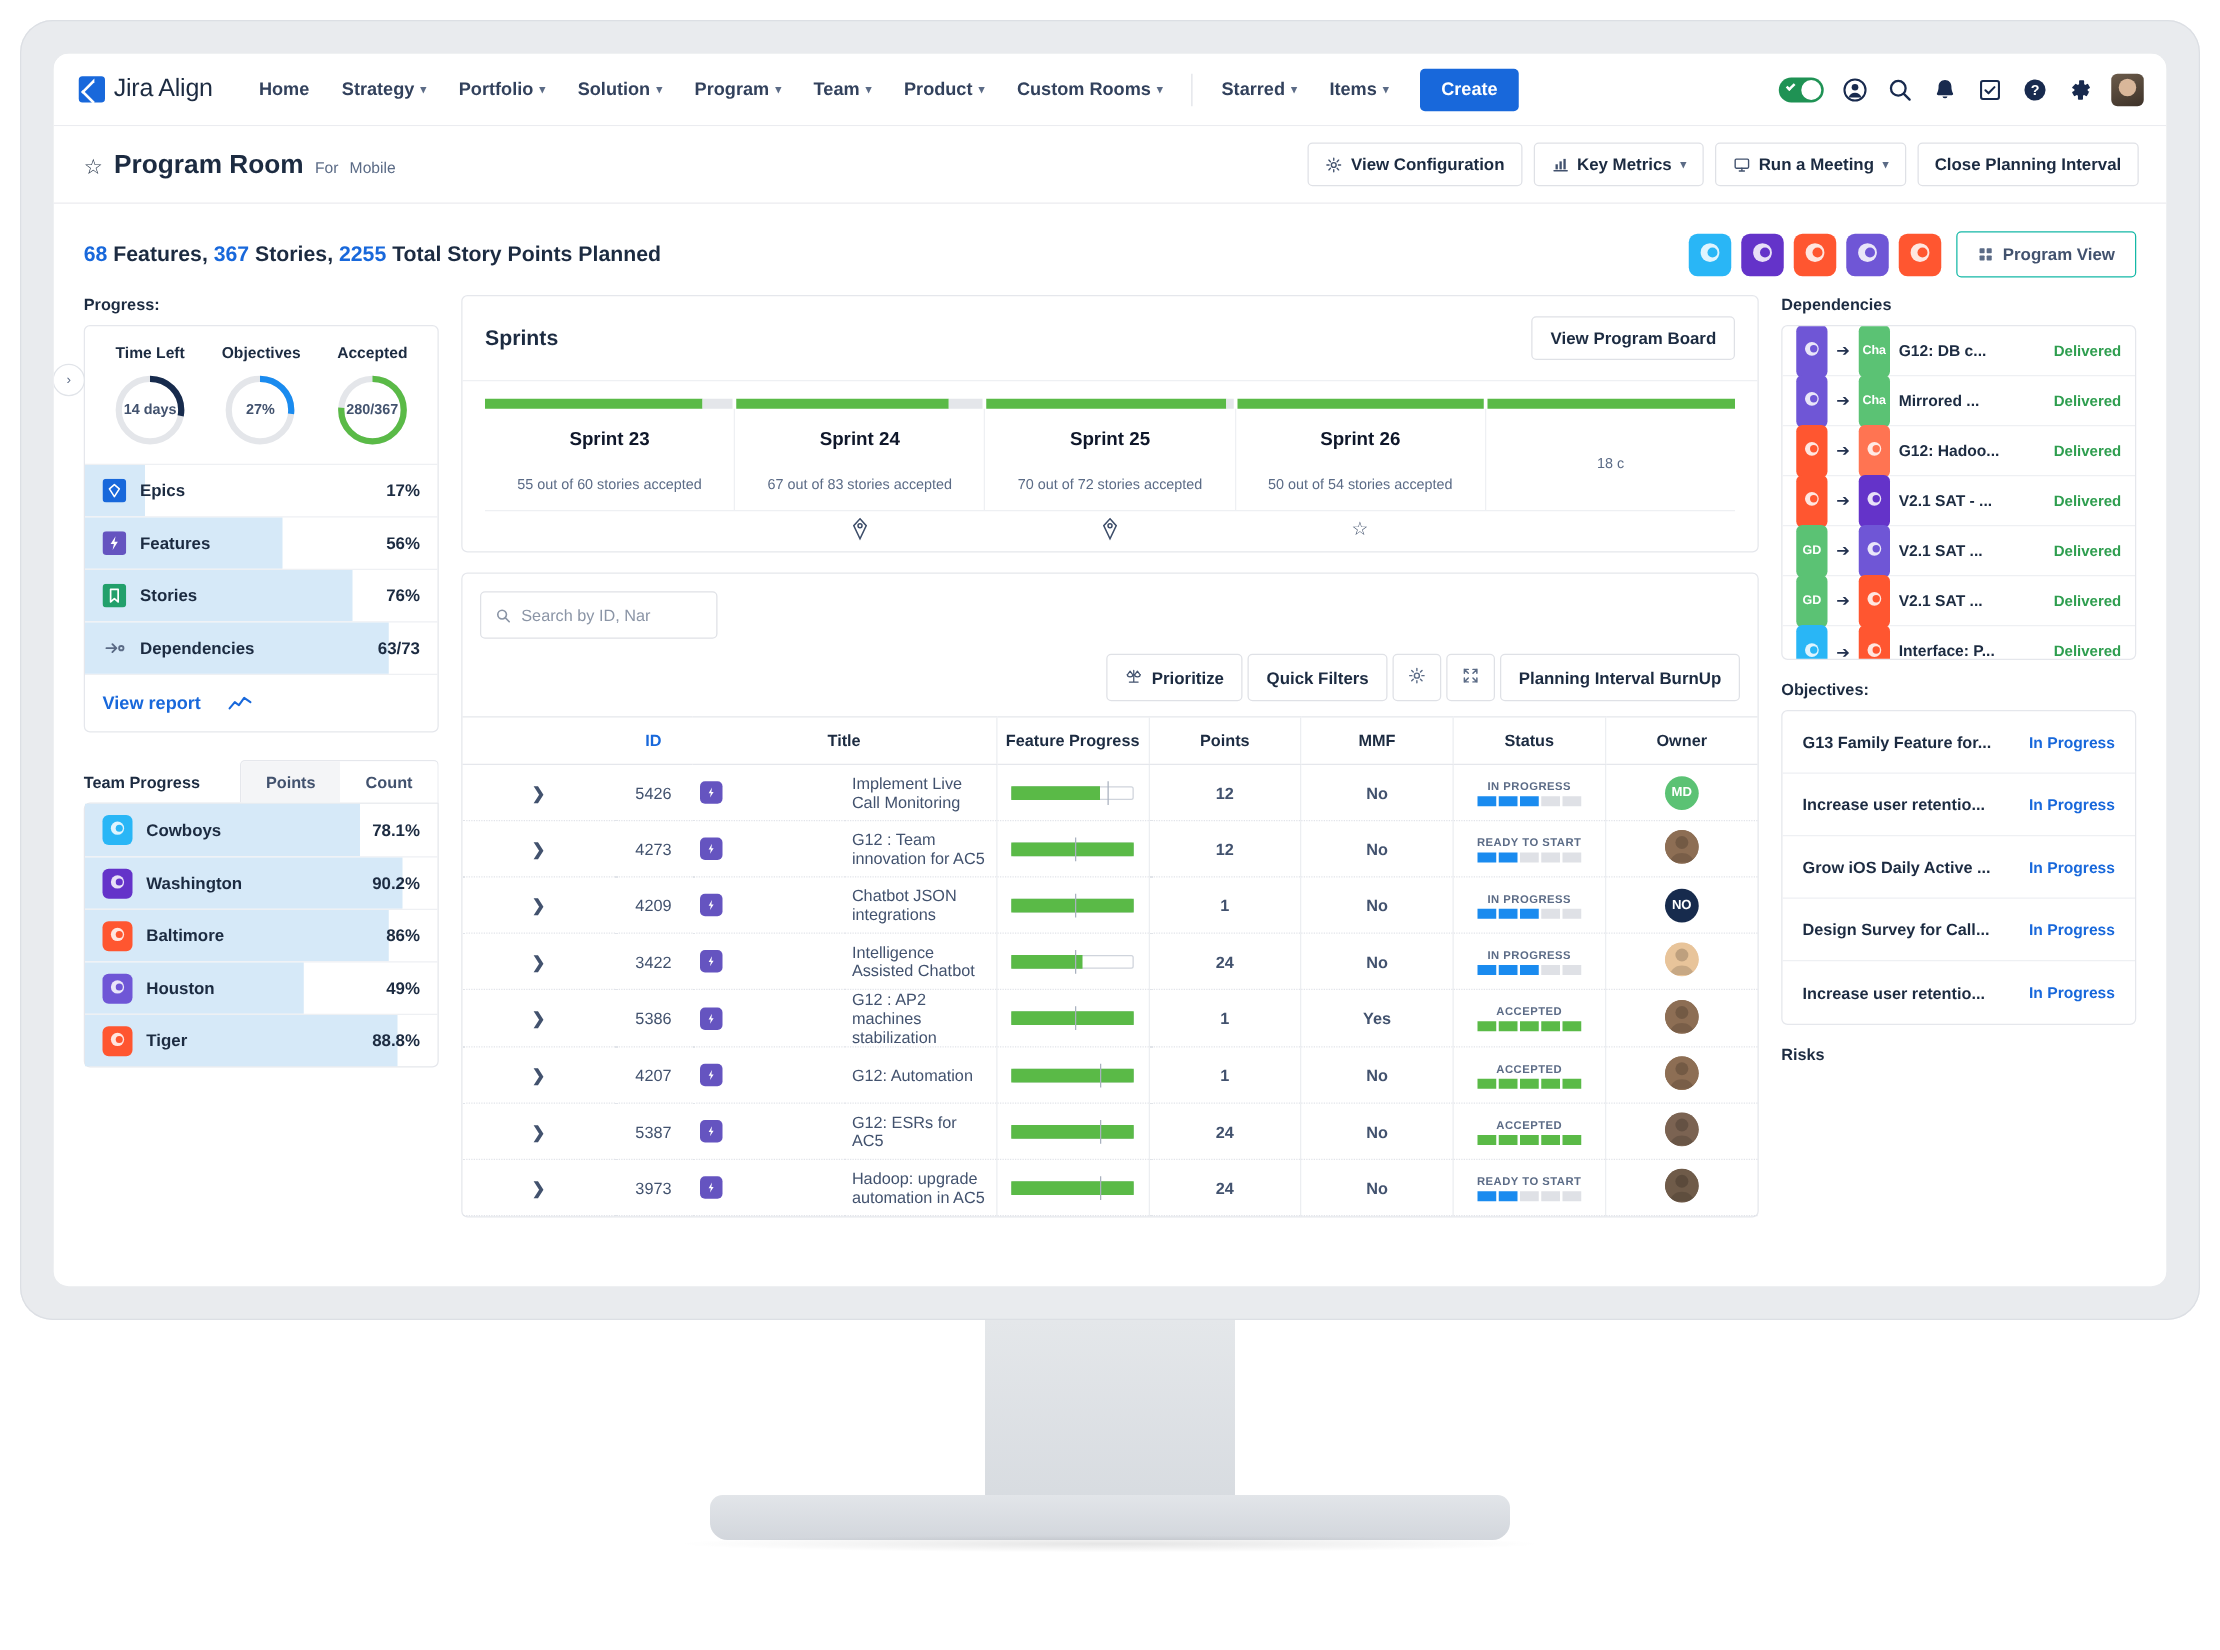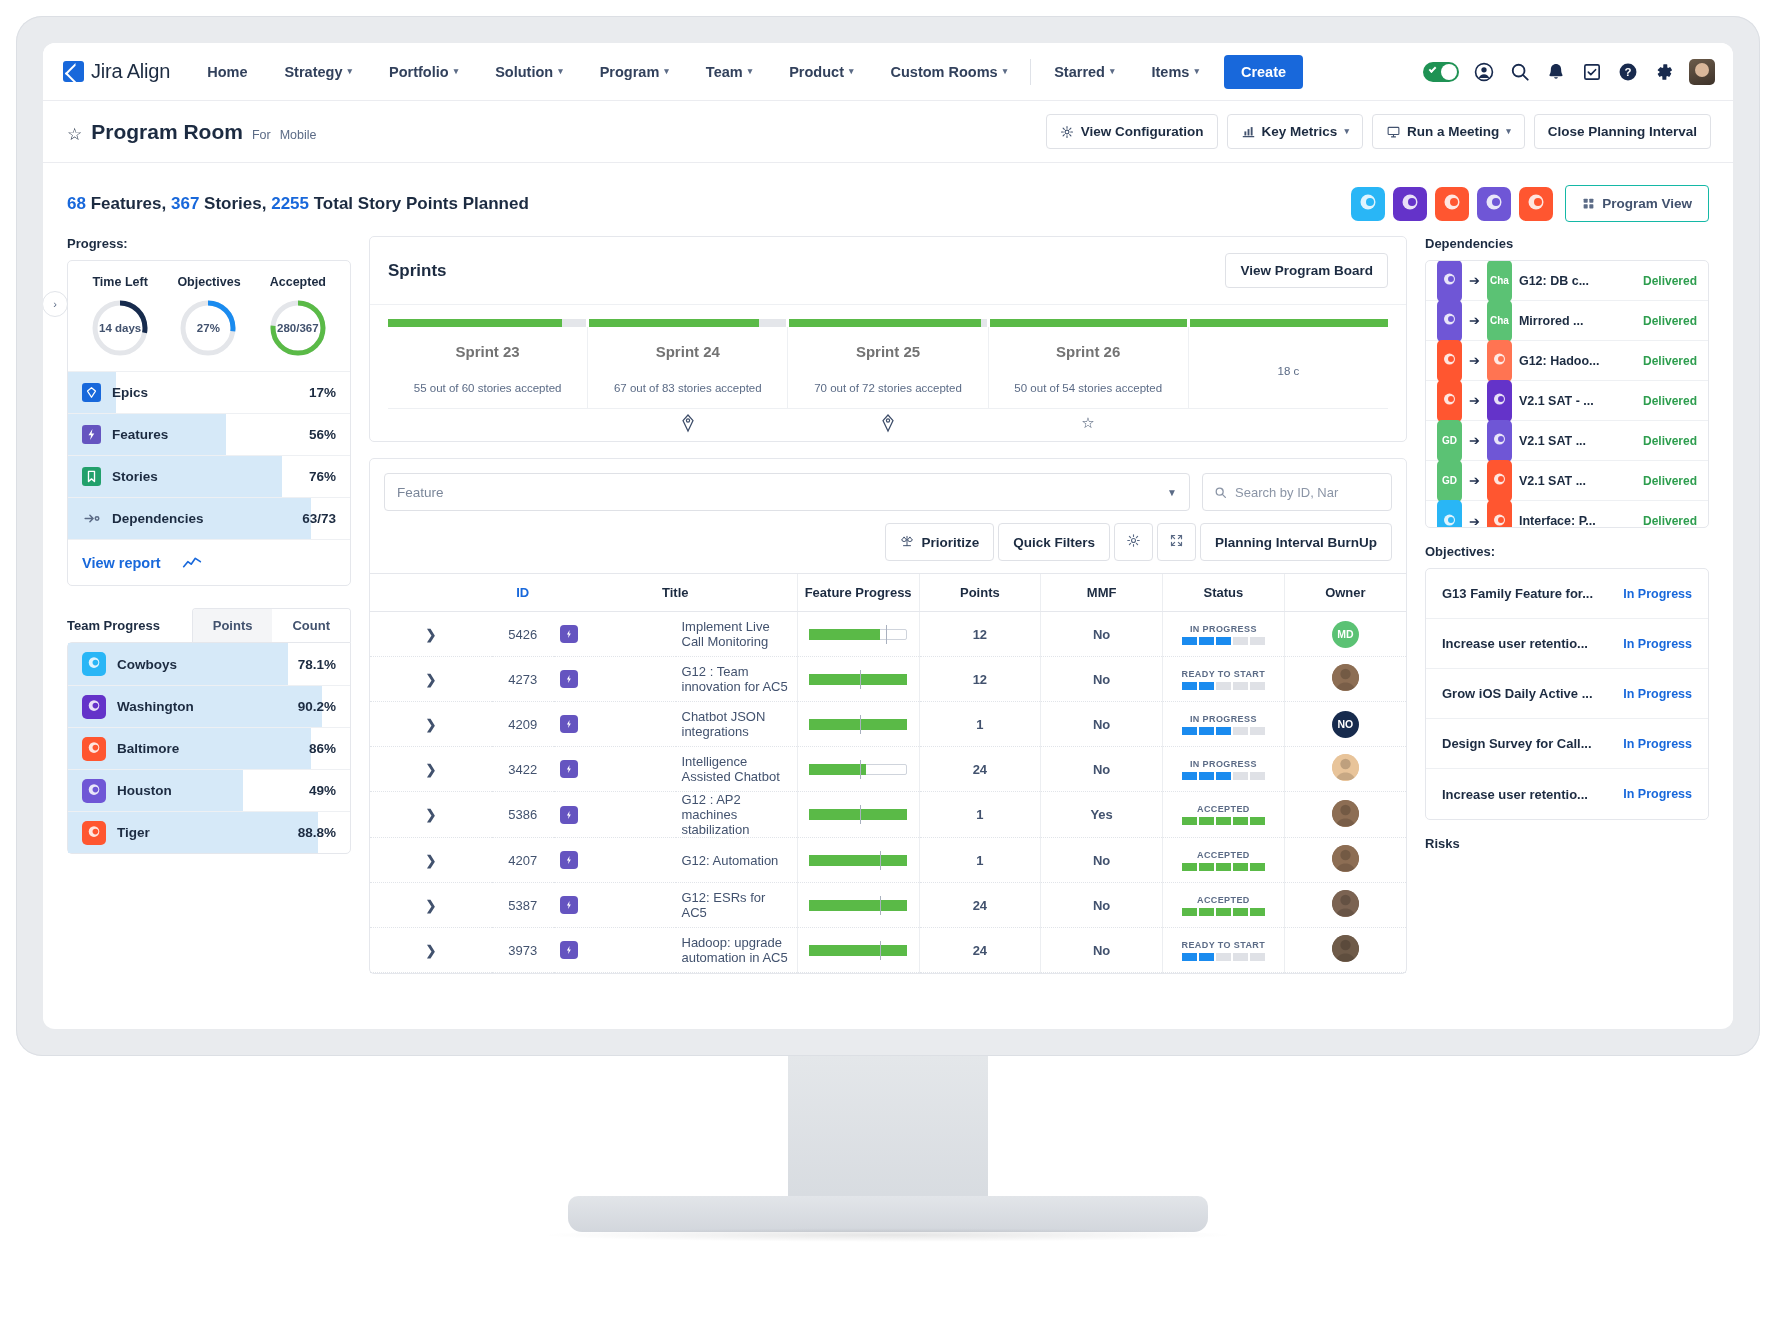--- a/index.html
+++ b/index.html
@@ -58,21 +58,21 @@
     width: 21px; height: 21px; background: #1868db;
     border-radius: 3px; position: relative;
   }
   .brand-mark::after {
     content:""; position:absolute; left:5px; top:5px;
     width:11px; height:11px; border:2.5px solid #fff;
     border-right-color:transparent; border-bottom-color:transparent;
     transform: rotate(-45deg);
   }
   .brand-text { font-size: 20px; color: #1c2b41; letter-spacing: -.2px; }
-  .nav-items { display: flex; align-items: center; gap: 15px; }
+  .nav-items { display: flex; align-items: center; gap: 4px; }
   .nav-item {
     font-size: 14.5px; color: #32415c; font-weight: 600;
     padding: 8px 11px; cursor: pointer; white-space: nowrap;
     display: flex; align-items: center; gap: 5px;
   }
   .caret { font-size: 9px; color: #5b6b86; line-height: 1; }
   .nav-sep { width: 1px; height: 26px; background: #dfe2e8; margin: 0 12px; }
   .create-btn {
     background: #1868db; color: #fff; font-weight: 700; font-size: 14.5px;
     padding: 9px 17px; border-radius: 4px; margin-left: 14px; cursor: pointer;
@@ -189,21 +189,21 @@
   .sprint-head h2 { font-size:17px; color:#1c2b41; font-weight:600; }
   .vpb-btn { margin-left:auto; border:1px solid #dfe1e6; background:#fff; border-radius:4px;
              font-size:13.5px; color:#1c2b41; font-weight:600; padding:9px 14px; cursor:pointer;}
   .sprint-body { border-top:1px solid #eef0f3; padding:14px 18px 4px; }
   .sprint-track { display:flex; gap:3px; height:8px; margin-bottom:0; }
   .strack-seg { height:8px; background:#5aba47; }
   .strack-gap { height:8px; background:#e4e6ea; }
   .sprint-cells { display:flex; border-bottom:1px solid #eef0f3; }
   .scell { flex:1; border-right:1px solid #eef0f3; text-align:center; padding:16px 4px 14px; }
   .scell:last-child { border-right:none; }
-  .scell .sname { font-size:15px; color:#737373; font-weight:700; }
+  .scell .sname { font-size:15px; color:#0f172a; font-weight:700; }
   .scell .ssub { font-size:11.5px; color:#5b6b86; margin-top:22px; }
   .sprint-markers { display:flex; height:28px; }
   .smark { flex:1; display:flex; align-items:center; justify-content:center; color:#3c4c68;}
 
   
   .ft-card { margin-top:16px; }
   .ft-controls { padding:14px 14px 0; }
   .ft-row1 { display:flex; gap:12px; }
   .ft-select {
     flex:1; border:1px solid #dfe1e6; border-radius:4px; height:38px;
@@ -708,24 +708,20 @@
                       <span style="font-size:15px;color:#3c4c68">☆</span>
                     </div>
                     <div class="smark"></div>
                   </div>
               </div>
             </div>
 
             <div class="card ft-card">
               <div class="ft-controls">
                 <div class="ft-row1">
-                  <div class="ft-select">
-                    <span>Feature</span>
-                    <span class="caret2">▼</span>
-                  </div>
                   <div class="ft-search">
                     <svg width="13" height="13" viewBox="0 0 24 24" fill="none" stroke="#8b95a6" stroke-width="2.4">
                         <circle cx="10.5" cy="10.5" r="6.4"></circle>
                         <line x1="15.4" y1="15.4" x2="21" y2="21" stroke-linecap="round"></line>
                       </svg>
                     <span>Search by ID, Nar</span>
                   </div>
                 </div>
                 <div class="ft-row2" id="ft-buttons">
                     <div class="fbtn">

